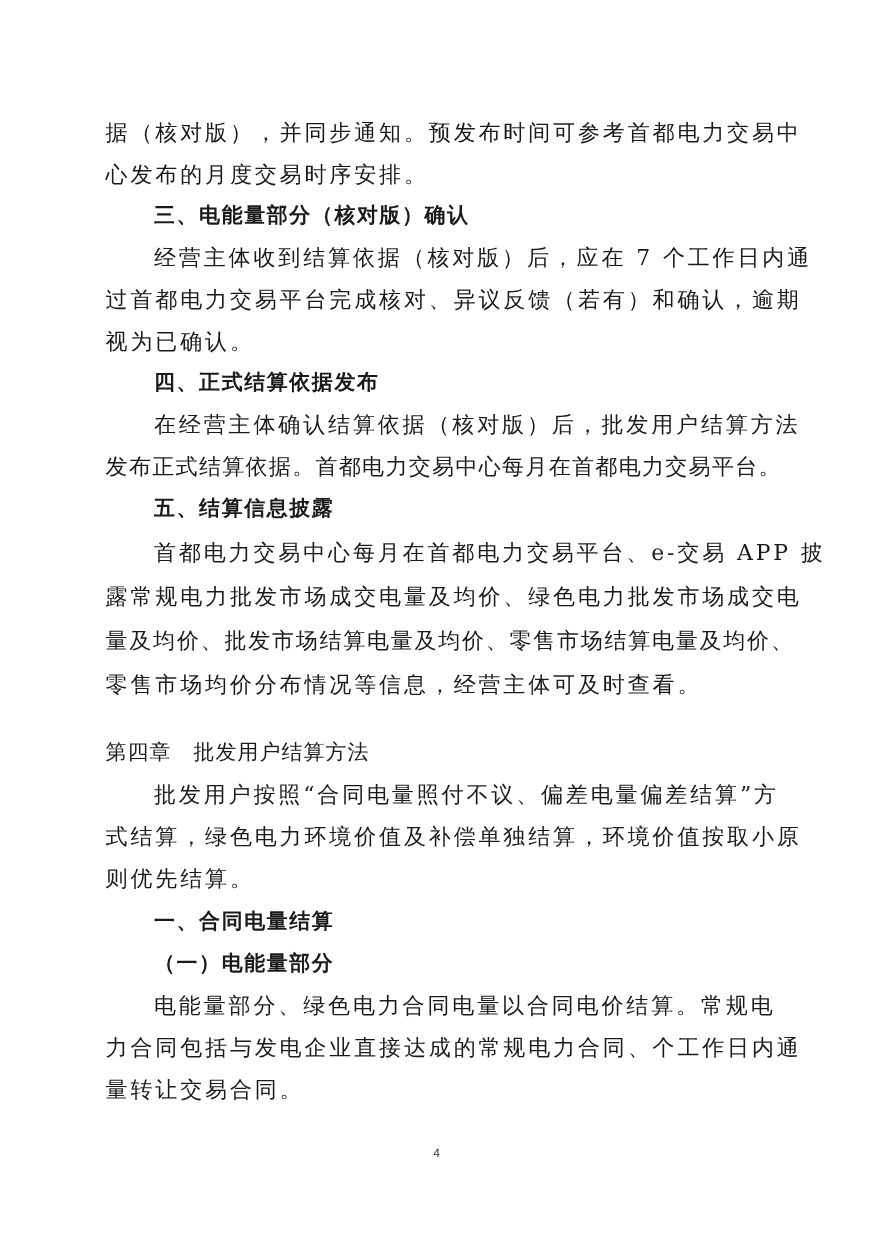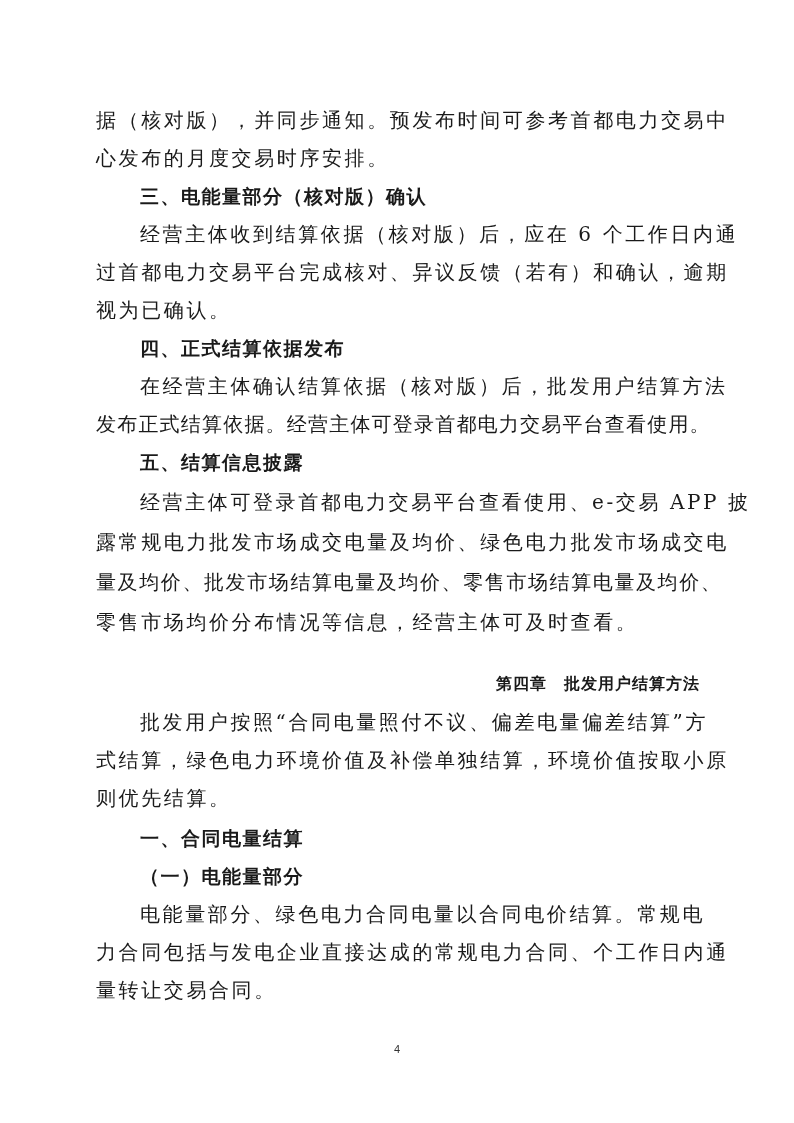--- a/index.html
+++ b/index.html
@@ -34,52 +34,52 @@
     .para-first { padding-left: 44px; box-sizing: border-box; }
     .heading {
       font-family: "DejaVu Sans", "Liberation Sans", sans-serif;
       font-weight: bold;
       font-size: 19px;
       letter-spacing: 1.5px;
       padding-left: 44px;
       box-sizing: border-box;
     }
     .chapter {
-      text-align: right;
+      text-align: left;
       font-family: "DejaVu Sans", "Liberation Sans", sans-serif;
-      font-weight: bold;
-      font-size: 16px;
+      font-weight: normal;
+      font-size: 19px;
       letter-spacing: 1px;
     }
     .page-number {
       position: absolute;
       left: 387px;
       top: 1043px;
       width: 20px;
       text-align: center;
       font-family: "Liberation Sans", sans-serif;
       font-size: 11px;
       color: #333;
     }
   </style>
 </head>
 <body>
 
 <div class="page">
   <div class="line" style="top:8px">据（核对版），并同步通知。预发布时间可参考首都电力交易中</div>
   <div class="line" style="top:46px">心发布的月度交易时序安排。</div>
   <div class="line heading" style="top:84px">三、电能量部分（核对版）确认</div>
-  <div class="line para-first" style="top:122px">经营主体收到结算依据（核对版）后，应在 6 个工作日内通</div>
+  <div class="line para-first" style="top:122px">经营主体收到结算依据（核对版）后，应在 7 个工作日内通</div>
   <div class="line" style="top:160px">过首都电力交易平台完成核对、异议反馈（若有）和确认，逾期</div>
   <div class="line" style="top:198px">视为已确认。</div>
   <div class="line heading" style="top:236px">四、正式结算依据发布</div>
   <div class="line para-first" style="top:274px">在经营主体确认结算依据（核对版）后，批发用户结算方法</div>
-  <div class="line" style="top:312px; letter-spacing:1.2px">发布正式结算依据。经营主体可登录首都电力交易平台查看使用。</div>
+  <div class="line" style="top:312px; letter-spacing:1.2px">发布正式结算依据。首都电力交易中心每月在首都电力交易平台。</div>
   <div class="line heading" style="top:350px">五、结算信息披露</div>
-  <div class="line para-first" style="top:390px">经营主体可登录首都电力交易平台查看使用、e-交易 APP 披</div>
+  <div class="line para-first" style="top:390px">首都电力交易中心每月在首都电力交易平台、e-交易 APP 披</div>
   <div class="line" style="top:430px">露常规电力批发市场成交电量及均价、绿色电力批发市场成交电</div>
   <div class="line" style="top:470px; letter-spacing:1.6px">量及均价、批发市场结算电量及均价、零售市场结算电量及均价、</div>
   <div class="line" style="top:510px">零售市场均价分布情况等信息，经营主体可及时查看。</div>
   <div class="line chapter" style="top:572px">第四章　批发用户结算方法</div>
   <div class="line para-first" style="top:610px">批发用户按照“合同电量照付不议、偏差电量偏差结算”方</div>
   <div class="line" style="top:648px">式结算，绿色电力环境价值及补偿单独结算，环境价值按取小原</div>
   <div class="line" style="top:686px">则优先结算。</div>
   <div class="line heading" style="top:726px">一、合同电量结算</div>
   <div class="line heading" style="top:764px">（一）电能量部分</div>
   <div class="line para-first" style="top:802px">电能量部分、绿色电力合同电量以合同电价结算。常规电</div>

